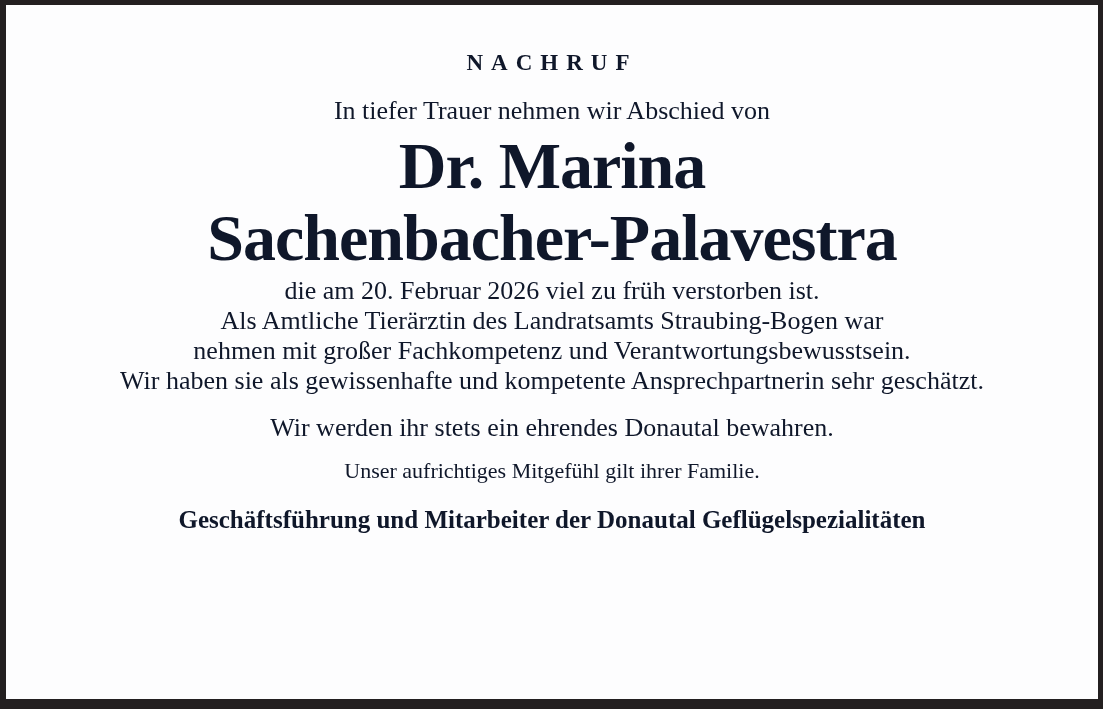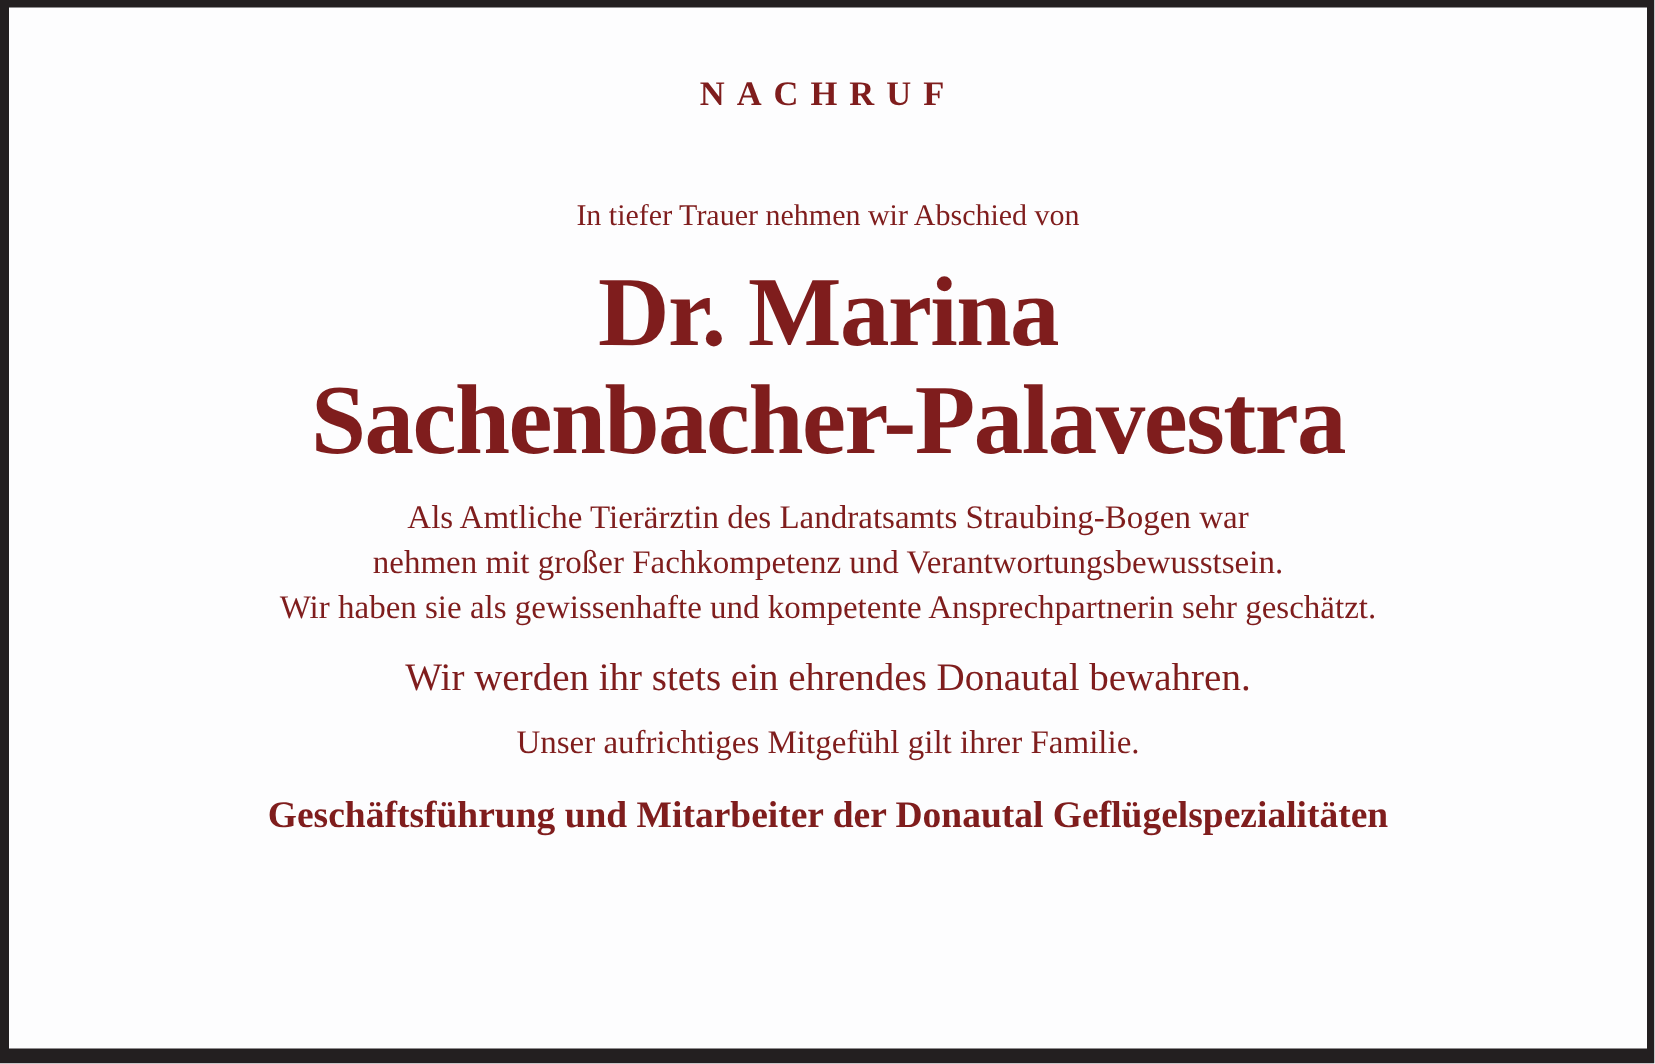--- a/index.html
+++ b/index.html
@@ -15,49 +15,48 @@
   }
   .notice-card {
     box-sizing: border-box;
     width: 1103px;
     height: 709px;
     background: #fdfdfe;
     border-style: solid;
     border-color: #231f20;
     border-width: 5px 5px 10px 6px;
     text-align: center;
-    color: #7f1d1d;
+    color: #0f172a;
   }
   .kicker {
     margin-top: 44px;
     font-size: 23px;
     font-weight: bold;
     letter-spacing: 8px;
     line-height: 28px;
   }
   .intro {
-    margin-top: 52px;
-    font-size: 20px;
+    margin-top: 19px;
+    font-size: 26px;
     line-height: 30px;
   }
   .deceased-name {
-    margin-top: 14px;
+    margin-top: 4px;
     font-size: 66px;
     font-weight: bold;
     line-height: 72px;
     letter-spacing: -1px;
   }
   .death-line {
     margin-top: 2px;
     font-size: 26px;
     line-height: 30px;
   }
   .body-paragraph {
-    margin-top: 13px;
-    font-size: 22px;
+    font-size: 26px;
     line-height: 30px;
   }
   .remembrance-line {
     margin-top: 17px;
     font-size: 26px;
     line-height: 30px;
   }
   .condolence-line {
     margin-top: 13px;
     font-size: 22px;
@@ -78,20 +77,21 @@
 
   <div class="kicker">NACHRUF</div>
 
   <div class="intro">In tiefer Trauer nehmen wir Abschied von</div>
 
   <div class="deceased-name">
     <span class="line">Dr. Marina</span>
     <span class="line">Sachenbacher-Palavestra</span>
   </div>
 
+  <div class="death-line">die am 20. Februar 2026 viel zu früh verstorben ist.</div>
 
   <div class="body-paragraph">
     <span class="line">Als Amtliche Tierärztin des Landratsamts Straubing-Bogen war</span>
     <span class="line">nehmen mit großer Fachkompetenz und Verantwortungsbewusstsein.</span>
     <span class="line">Wir haben sie als gewissenhafte und kompetente Ansprechpartnerin sehr geschätzt.</span>
   </div>
 
   <div class="remembrance-line">Wir werden ihr stets ein ehrendes Donautal bewahren.</div>
 
   <div class="condolence-line">Unser aufrichtiges Mitgefühl gilt ihrer Familie.</div>

